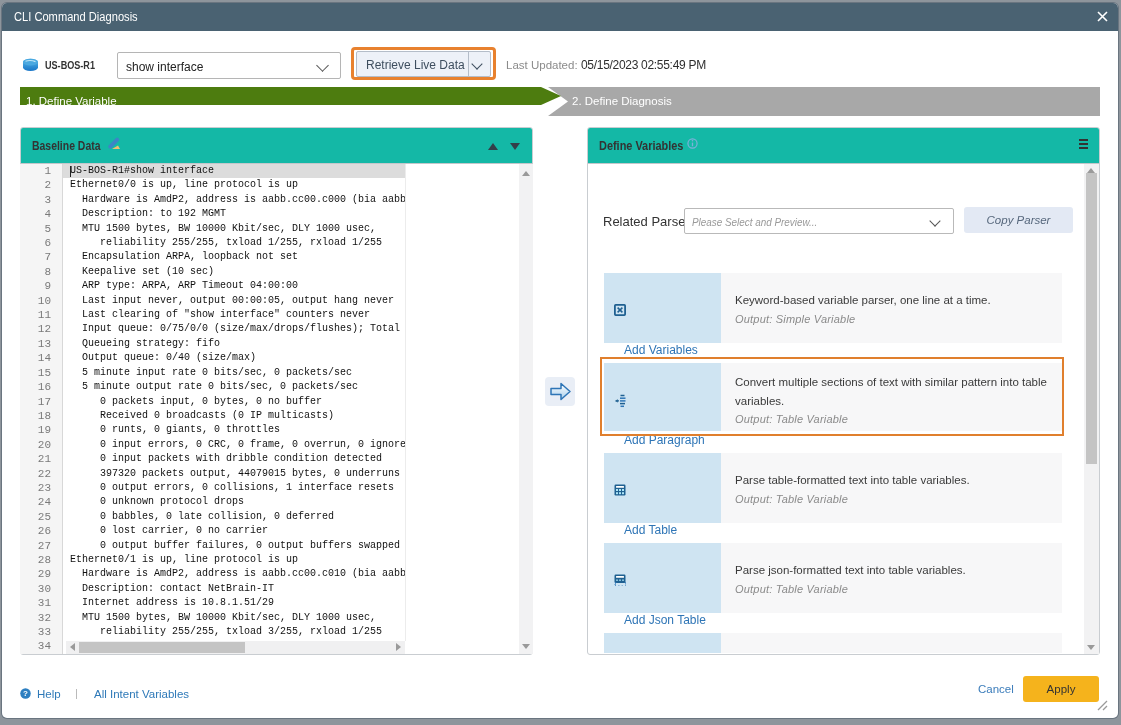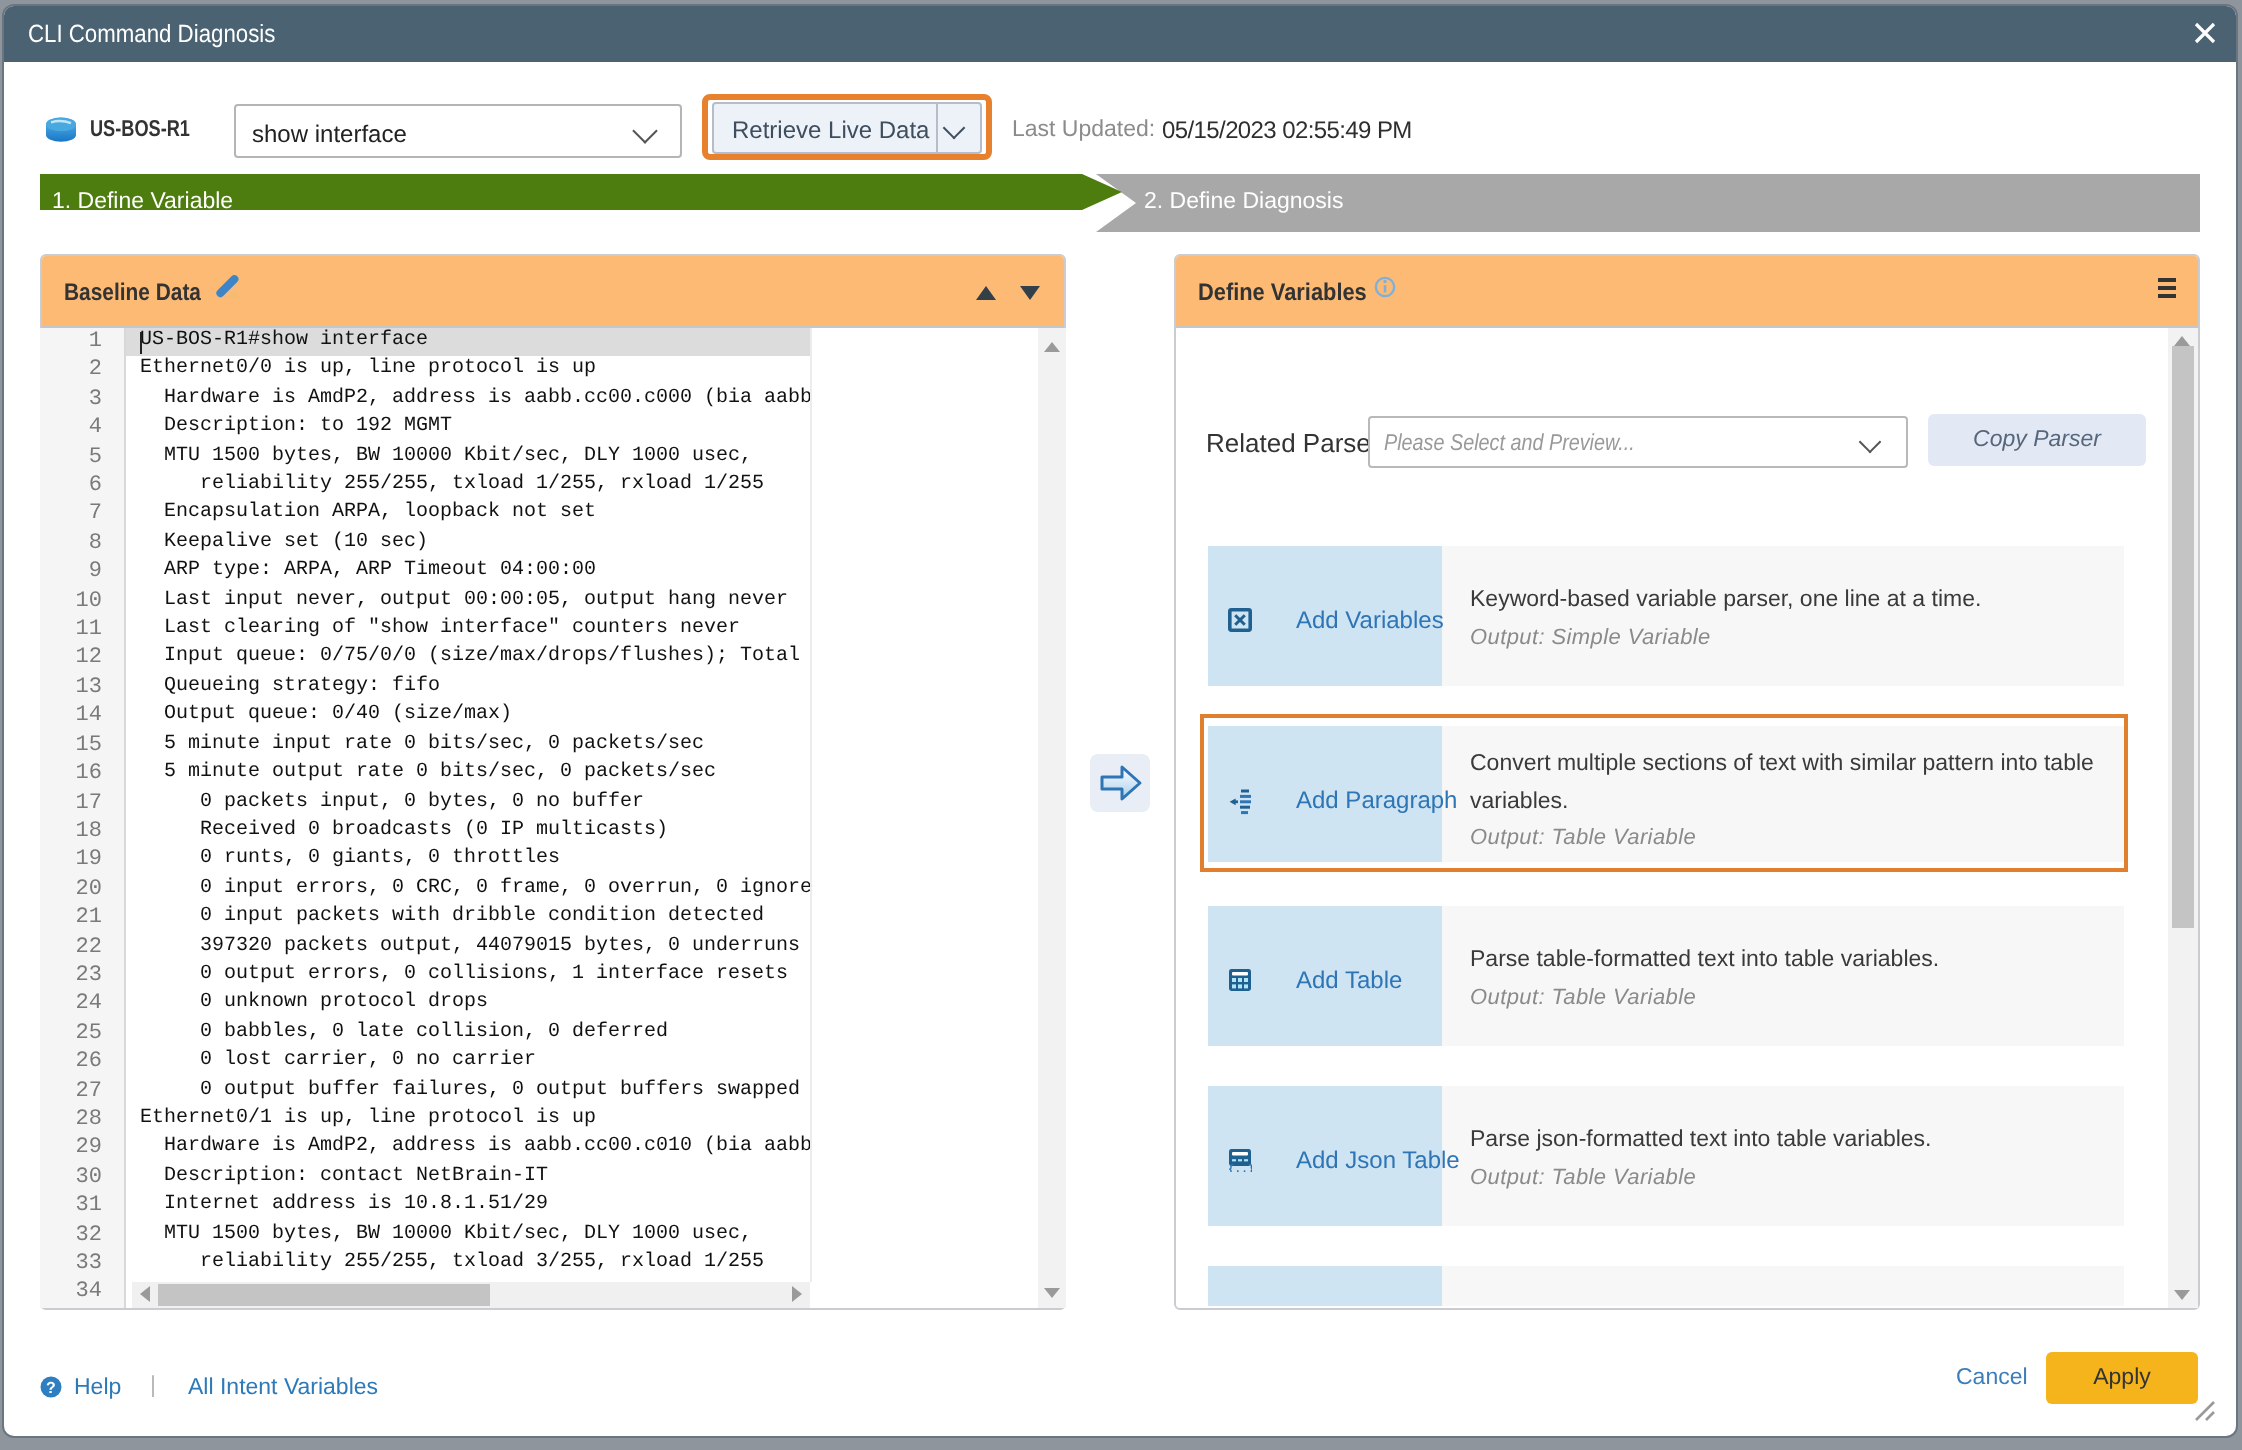--- a/index.html
+++ b/index.html
@@ -24,21 +24,21 @@
 
 .step1 { left:20px; top:87px; width:561px; height:18px; background:#4d7c0f; clip-path:polygon(0 0, 521px 0, 541px 50%, 521px 100%, 0 100%); }
 .step2 { left:548px; top:87px; width:552px; height:29px; background:#a8a8a8; clip-path:polygon(0 0, 552px 0, 552px 100%, 0 100%, 20px 50%); }
 .step1 .txt, .step2 .txt { position:absolute; top:8px; color:#fff; font-size:11.5px; }
 .step1 .txt { left:6px; }
 .step2 .txt { left:24px; }
 
 .panel { border:1px solid #c9cdd1; border-radius:3px; background:#fff; }
 #lpanel { left:20px; top:127px; width:513px; height:528px; }
 #rpanel { left:587px; top:127px; width:513px; height:528px; }
-.phead { position:absolute; left:0; top:0; right:0; height:36px; background:#fdba74; border-bottom:1px solid #c3c7cb; border-radius:2px 2px 0 0; }
+.phead { position:absolute; left:0; top:0; right:0; height:36px; background:#14b8a6; border-bottom:1px solid #c3c7cb; border-radius:2px 2px 0 0; }
 .phead .title { position:absolute; left:11px; top:11px; font-size:12px; font-weight:600; color:#333; transform-origin:0 50%; }
 .scl1 { transform:scaleX(0.87); }
 .scl2 { transform:scaleX(0.91); }
 
 .search { position:absolute; left:298px; top:9px; width:160px; height:21px; background:#fff; border:1px solid #c6c6c6; }
 .search .ph { position:absolute; left:8px; top:4px; font-size:11.5px; font-style:italic; color:#999; }
 .tri-up { width:0; height:0; border-left:5.5px solid transparent; border-right:5.5px solid transparent; border-bottom:7px solid #333f49; }
 .tri-dn { width:0; height:0; border-left:5.5px solid transparent; border-right:5.5px solid transparent; border-top:7px solid #333f49; }
 
 #gutter { white-space:pre; left:20px; top:164px; width:43px; height:490px; background:#f5f5f5; border-right:1px solid #d8d8d8; font-family:"Liberation Mono", monospace; font-size:11px; line-height:14.4px; color:#7a7a7a; text-align:right; padding-right:11px; }
@@ -55,21 +55,21 @@
 .sb-tri-l { width:0;height:0;border-top:4px solid transparent;border-bottom:4px solid transparent;border-right:5px solid #9a9a9a; }
 .sb-tri-r { width:0;height:0;border-top:4px solid transparent;border-bottom:4px solid transparent;border-left:5px solid #9a9a9a; }
 
 .rplabel { left:603px; top:214px; font-size:13px; color:#333; }
 .select2 { left:684px; top:208px; width:270px; height:26px; border:1px solid #b9b9b9; border-radius:2px; background:#fff; }
 .select2 .ph { position:absolute; left:7px; top:7px; font-size:11.5px; font-style:italic; color:#999; transform:scaleX(0.86); transform-origin:0 50%; }
 .copybtn { left:964px; top:207px; width:109px; height:26px; background:#e3e9f4; border-radius:3px; font-size:11.5px; color:#56677c; text-align:center; line-height:26px;font-style:italic; }
 .row { position:absolute; left:604px; width:458px; }
 .row .blue { position:absolute; left:0; top:0; width:117px; height:100%; background:#cfe4f2; }
 .row .gray { position:absolute; left:117px; top:0; right:0; height:100%; background:#f7f7f8; }
-.row .lbl { position:absolute; left:44px; color:#2e75b6; font-size:12px; }
+.row .lbl { position:absolute; left:20px; color:#2e75b6; font-size:12px;margin-top:40px; }
 .row .ico { position:absolute; left:10px; }
 .row .desc { position:absolute; left:131px; right:4px; font-size:11.5px; color:#3a3a3a; line-height:18.5px; }
 .row .out { font-size:11px; font-style:italic; color:#8a8a8a; letter-spacing:0.2px; }
 .orange2 { left:600px; top:357px; width:464px; height:79px; border:2px solid #e07f2d; }
 
 .helptxt { left:37px; top:688px; font-size:11.5px; color:#2e79b8; }
 .sep { left:75px; top:687px; font-size:11.5px; color:#b5b5b5; }
 .allvars { left:94px; top:688px; font-size:11.5px; color:#2e79b8; }
 .cancel { left:978px; top:683px; font-size:11.5px; color:#3c7dbb; }
 .apply { left:1023px; top:676px; width:76px; height:26px; background:#f5b31c; border-radius:3px; text-align:center; line-height:26px; font-size:11.5px; color:#333; }

